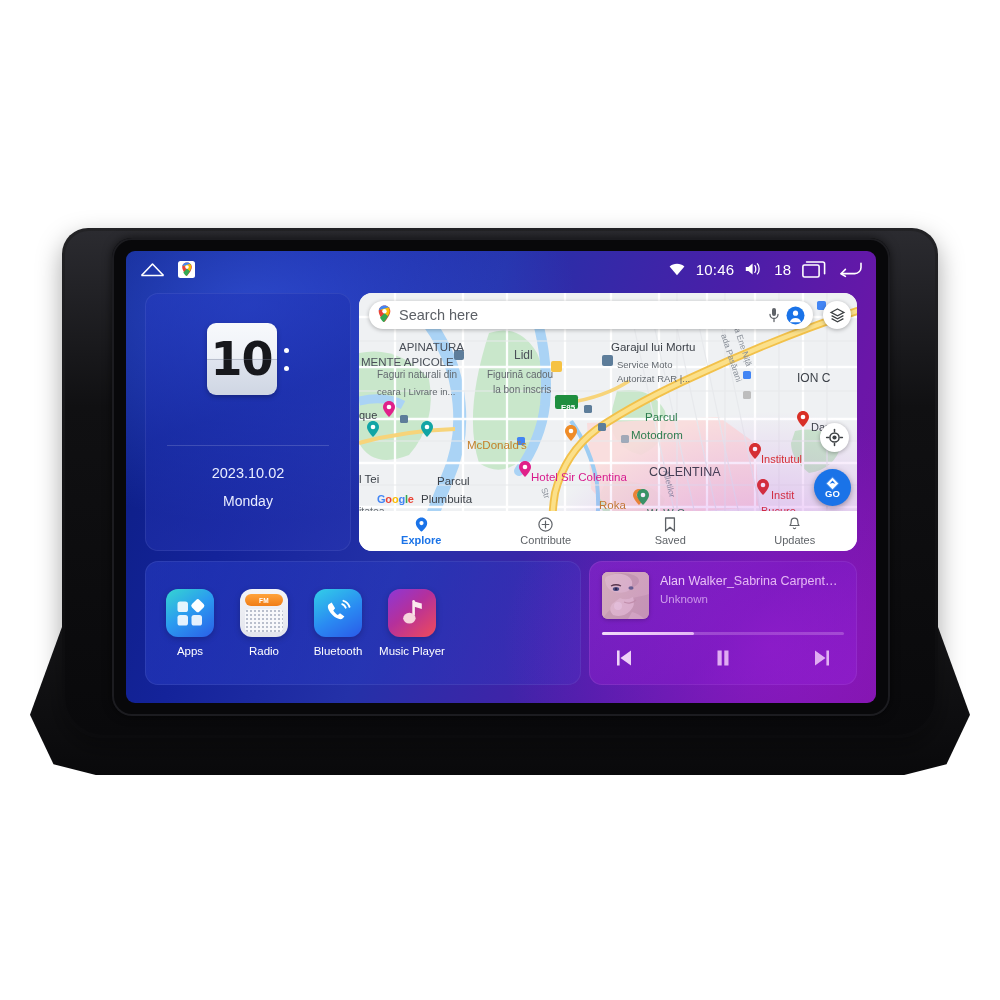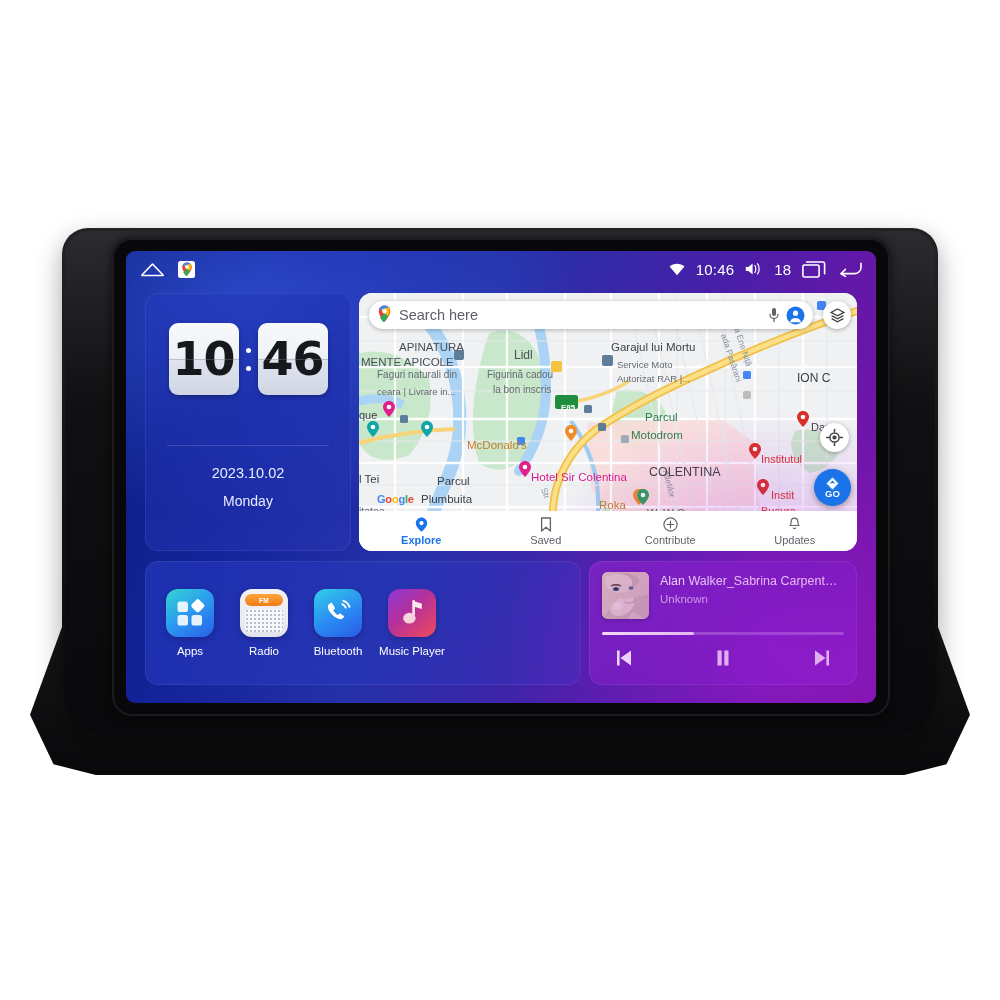--- a/index.html
+++ b/index.html
@@ -249,23 +249,20 @@
 
     <div class="panel clock-card">
       <div class="flipclock">
         <div class="flip">
           <span>10</span>
         </div>
         <div class="colon">
             <i></i>
             <i></i>
           </div>
-        <div class="flip">
-          <span>46</span>
-        </div>
       </div>
       <div class="clock-div"></div>
       <div class="clk-date">2023.10.02</div>
       <div class="clk-day">Monday</div>
     </div>
 
     <div class="panel map-card">
 
       <svg class="map-canvas" viewBox="0 0 498 258" preserveAspectRatio="none">
         <rect x="0" y="0" width="498" height="258" fill="#eff1f3"></rect>
@@ -502,31 +499,31 @@
 
       <div class="mapnav">
         <div class="tab active">
           <svg width="13" height="15" viewBox="0 0 13 15">
               <path d="M6.5.6C3.3.6.8 3.1.8 6.2c0 3.9 5.2 8 5.4 8.2.2.1.4.1.6 0 .2-.2 5.4-4.3 5.4-8.2C12.2 3.1 9.7.6 6.5.6z" fill="#1a73e8"></path>
               <circle cx="6.5" cy="6.1" r="2.1" fill="#fff"></circle>
             </svg>
           <span>Explore</span>
         </div>
         <div class="tab">
-          <svg width="12" height="15" viewBox="0 0 12 15">
-              <path d="M1.6 1h8.8v13L6 10.3 1.6 14z" fill="none" stroke="#5f6368" stroke-width="1.3" stroke-linejoin="round"></path>
-            </svg>
-          <span>Saved</span>
-        </div>
-        <div class="tab">
           <svg width="15" height="15" viewBox="0 0 15 15">
               <circle cx="7.5" cy="7.5" r="6.6" fill="none" stroke="#5f6368" stroke-width="1.2"></circle>
               <path d="M7.5 4.2v6.6M4.2 7.5h6.6" stroke="#5f6368" stroke-width="1.2" stroke-linecap="round"></path>
             </svg>
           <span>Contribute</span>
+        </div>
+        <div class="tab">
+          <svg width="12" height="15" viewBox="0 0 12 15">
+              <path d="M1.6 1h8.8v13L6 10.3 1.6 14z" fill="none" stroke="#5f6368" stroke-width="1.3" stroke-linejoin="round"></path>
+            </svg>
+          <span>Saved</span>
         </div>
         <div class="tab">
           <svg width="13" height="15" viewBox="0 0 13 15">
               <path d="M6.5 1.2c-2 0-3.3 1.5-3.3 3.4 0 2.8-1.2 3.9-1.2 3.9h9c0-.0-1.2-1.1-1.2-3.9 0-1.9-1.3-3.4-3.3-3.4z" fill="none" stroke="#5f6368" stroke-width="1.2" stroke-linejoin="round"></path>
               <path d="M5.2 10.6a1.35 1.35 0 0 0 2.6 0" fill="none" stroke="#5f6368" stroke-width="1.2"></path>
             </svg>
           <span>Updates</span>
         </div>
       </div>
     </div>

